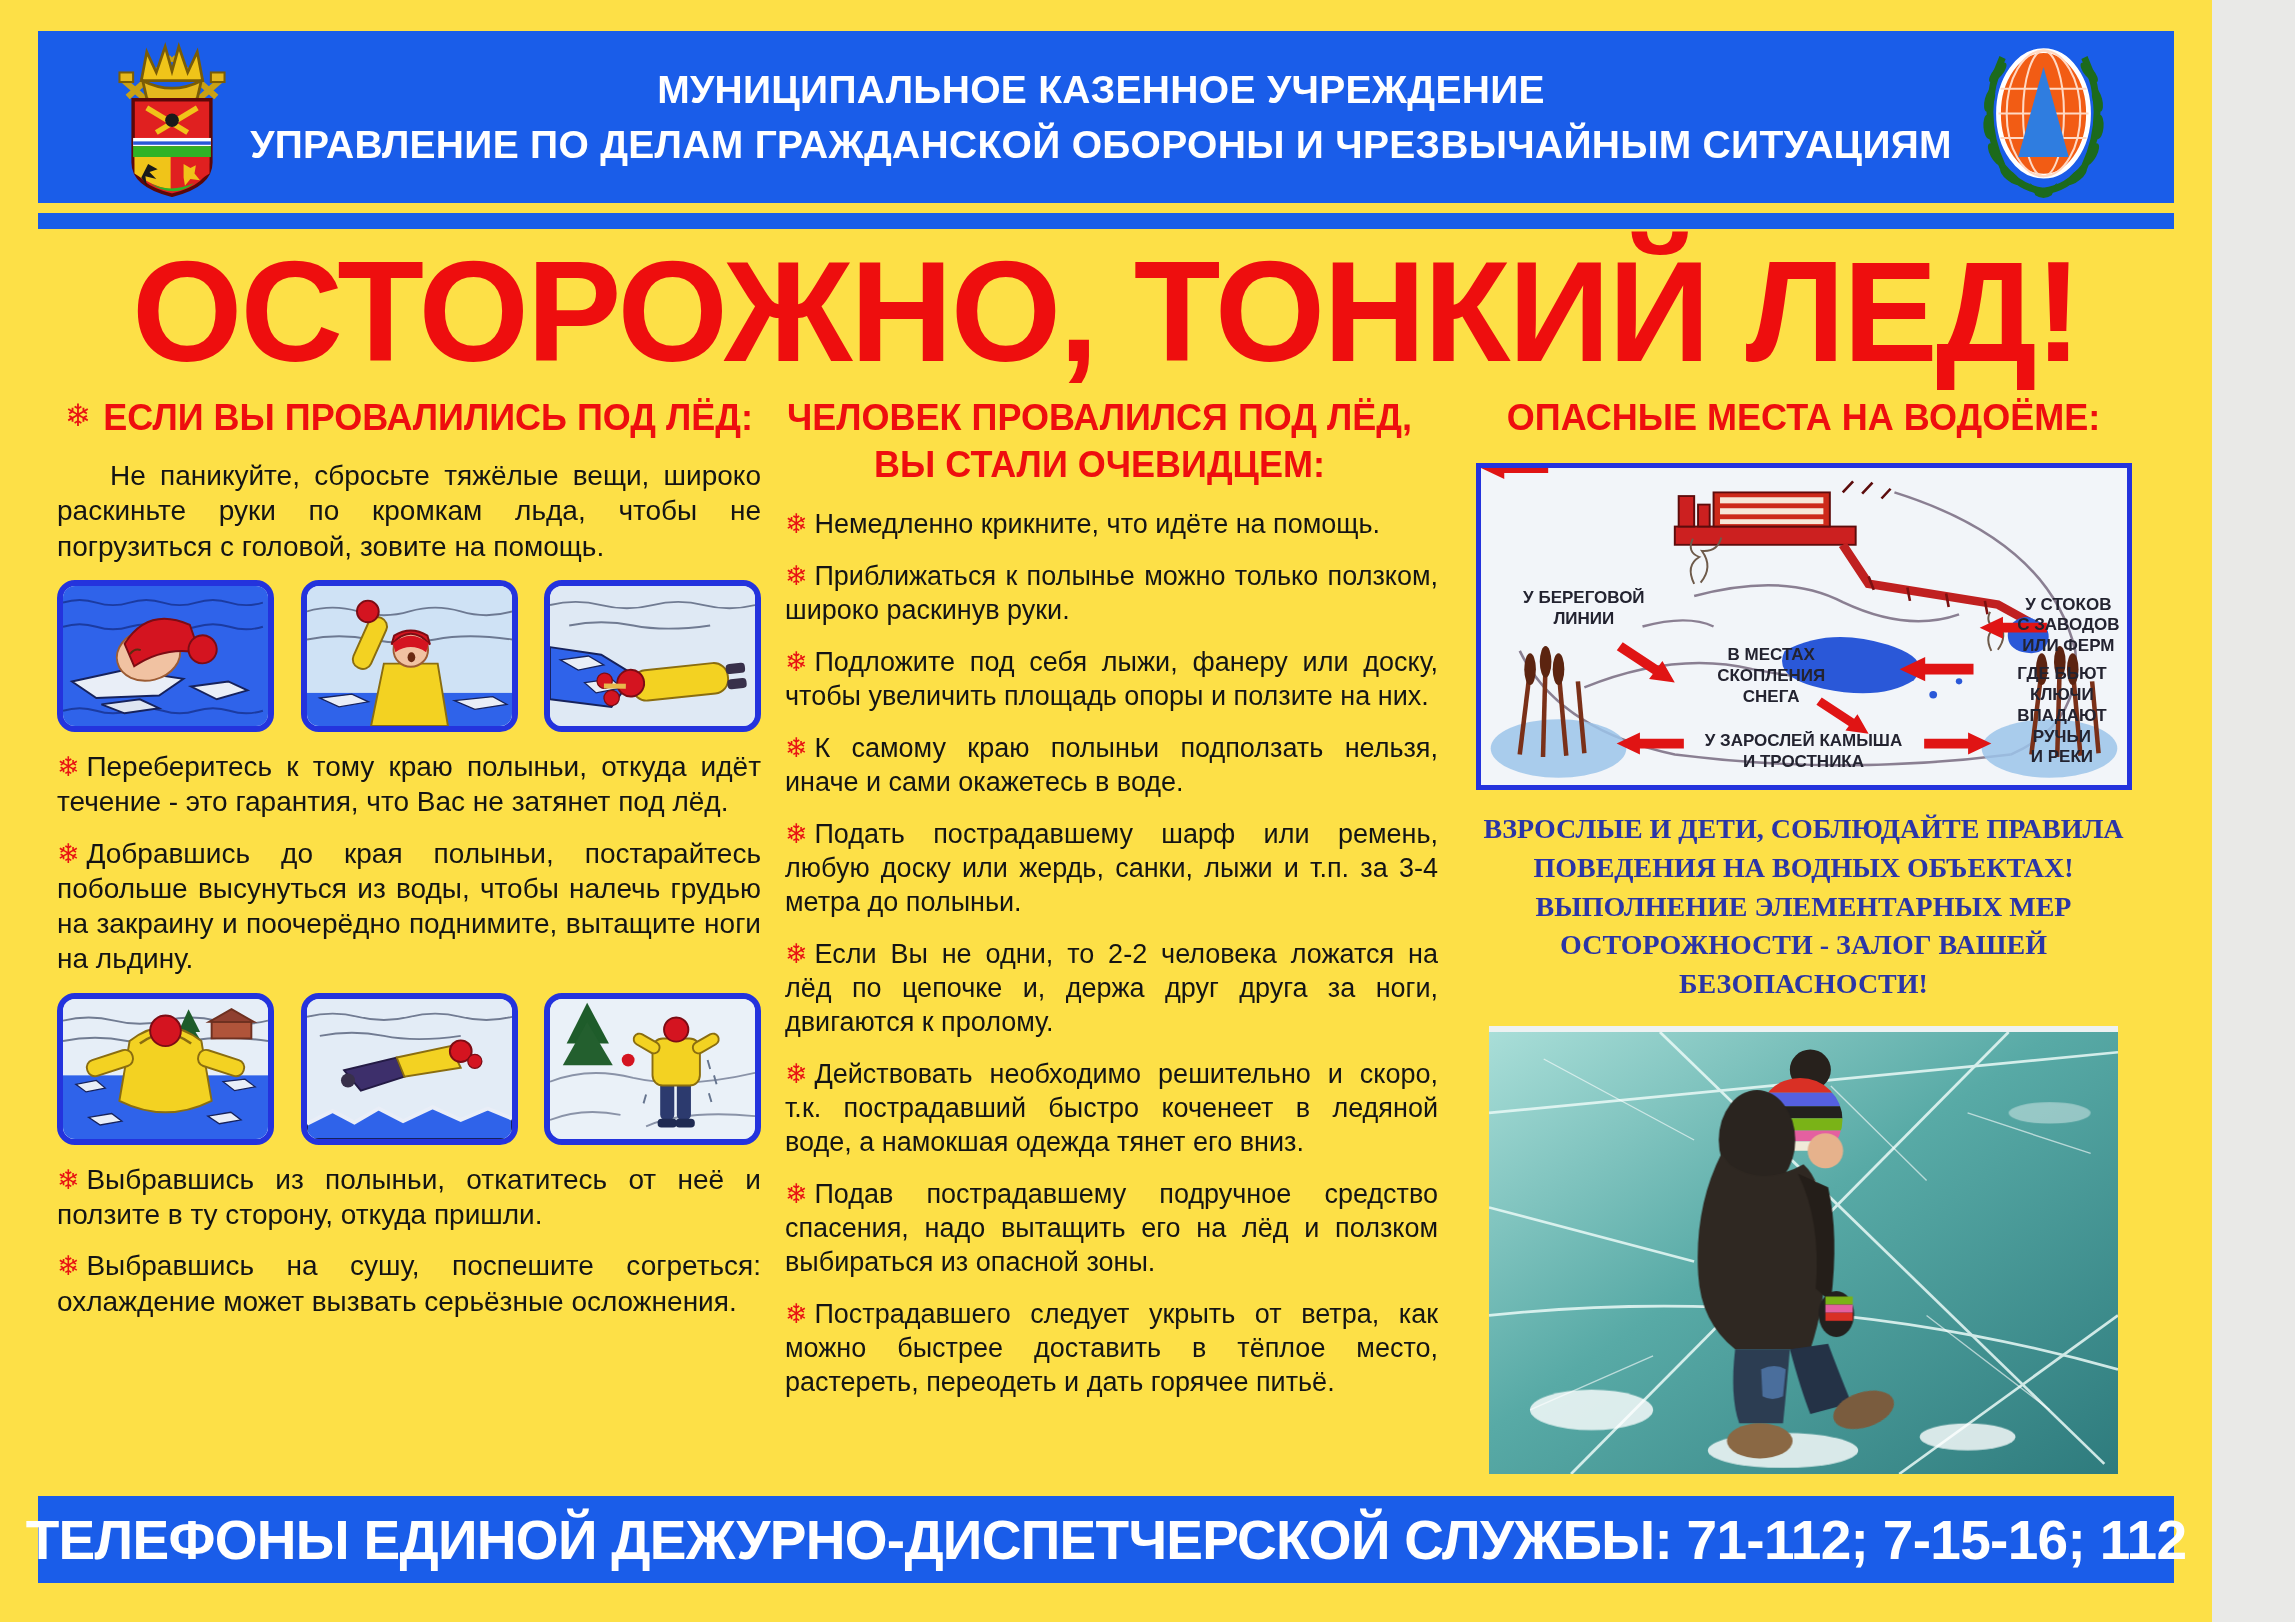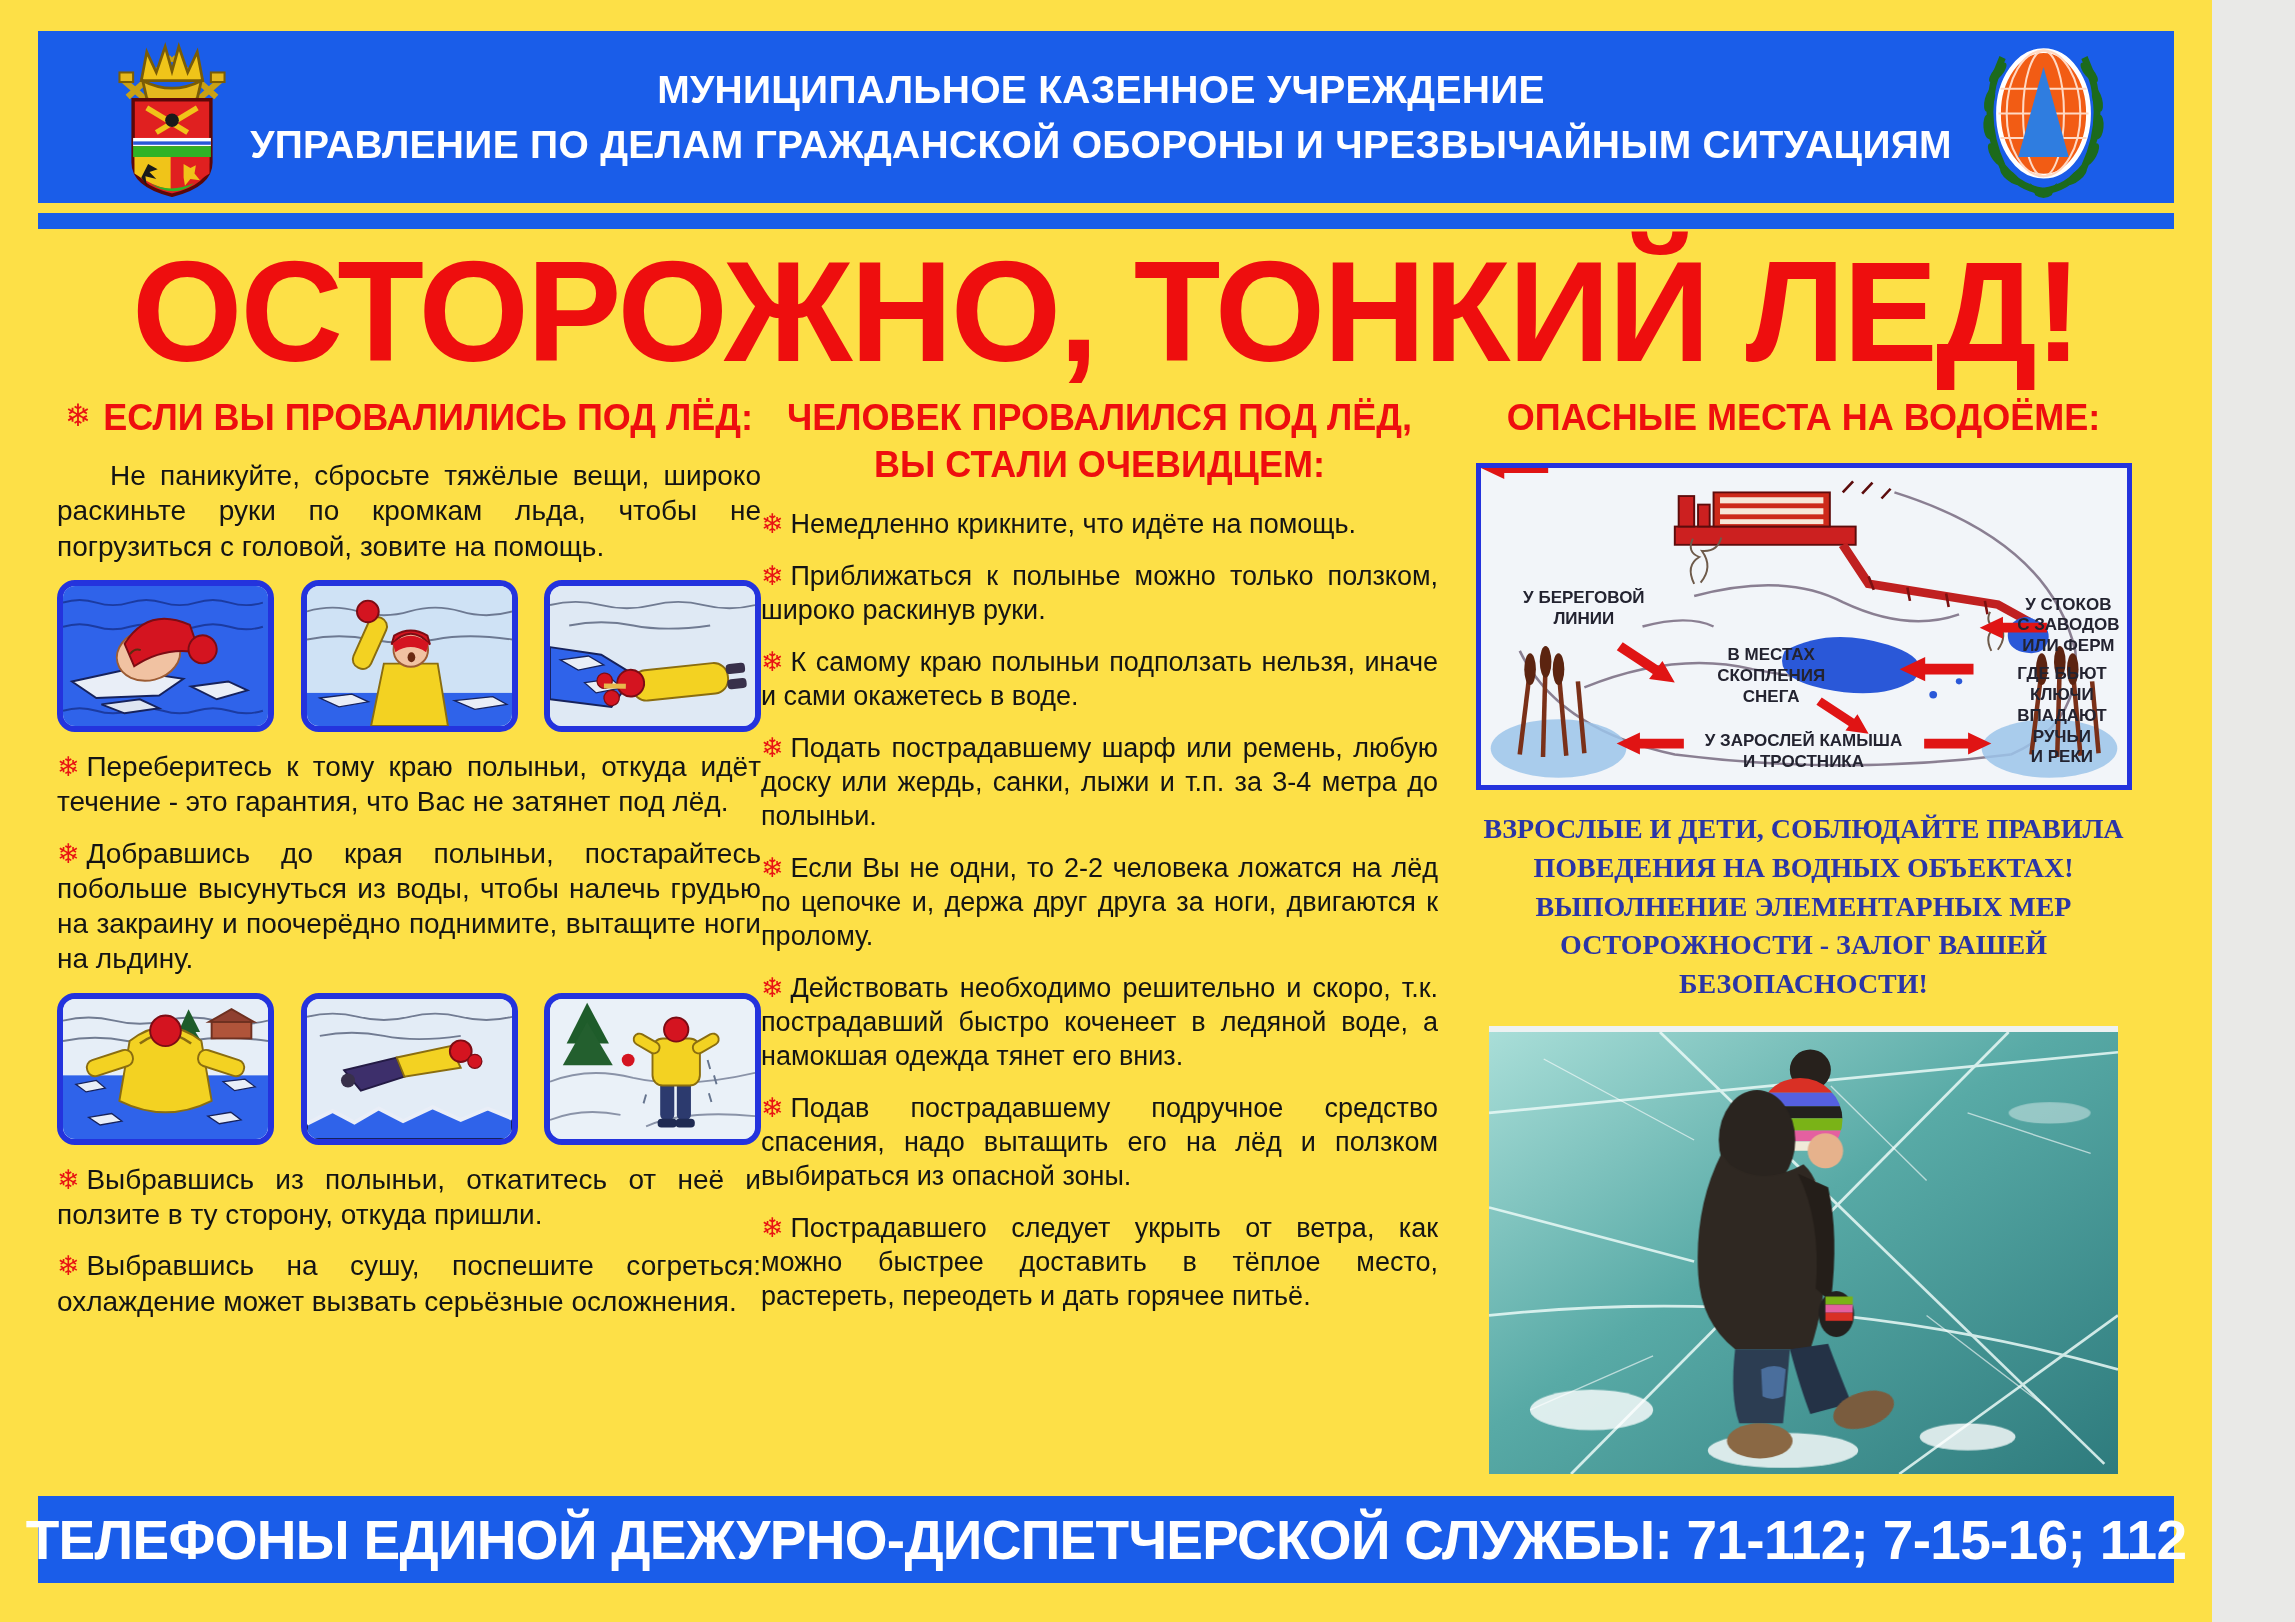--- a/index.html
+++ b/index.html
@@ -32,21 +32,21 @@
     display:grid; grid-template-columns:704px 677px 731px; justify-content:space-between;
   }
   .col-heading {
     color:#ee0e0e; font-weight:bold; font-size:36px; line-height:1.3; text-align:center;
   }
   .col-heading .flake { font-size:31px; vertical-align:4.1px; margin-right:12.3px; }
   .flake { color:#e81313; font-weight:normal; }
   .body-par { font-size:28px; line-height:1.26; text-align:justify; margin-top:16.4px; }
   .intro { text-indent:53px; }
   .bullet .flake { display:inline-block; margin-right:6.8px; font-size:27px; }
-  .col-mid .body-par { font-size:27px; margin-top:18px; }
+  .col-mid .body-par { font-size:27px; margin-top:18px;margin-left:24px; }
   
   .illus-row { display:flex; justify-content:space-between; margin-top:16.4px; margin-bottom:1.4px; }
   .illus {
     width:217px; height:152px; border:6.2px solid #2433dd; border-radius:18px;
     overflow:hidden; background:#dce8f5; flex:none;
   }
   .illus svg { display:block; width:100%; height:100%; }
   
   .diagram {
     position:relative; width:656px; height:327px; margin:21px auto 0;
@@ -309,20 +309,21 @@
       </div>
 
       <p class="body-par bullet"><span class="flake">❄</span><span>Выбравшись из полыньи, откатитесь от неё и ползите в ту сторону, откуда пришли.</span></p>
       <p class="body-par bullet"><span class="flake">❄</span><span>Выбравшись на сушу, поспешите согреться: охлаждение может вызвать серьёзные осложнения.</span></p>
     </div>
 
     <div class="col-mid">
       <div class="col-heading">ЧЕЛОВЕК ПРОВАЛИЛСЯ ПОД ЛЁД, ВЫ СТАЛИ ОЧЕВИДЦЕМ:</div>
       <p class="body-par bullet"><span class="flake">❄</span><span>Немедленно крикните, что идёте на помощь.</span></p>
       <p class="body-par bullet"><span class="flake">❄</span><span>Приближаться к полынье  можно только ползком, широко раскинув руки.</span></p>
+      <p class="body-par bullet"><span class="flake">❄</span><span>Подложите под себя лыжи, фанеру или доску, чтобы увеличить площадь опоры и ползите на них.</span></p>
       <p class="body-par bullet"><span class="flake">❄</span><span>К самому краю полыньи подползать нельзя, иначе и сами окажетесь в воде.</span></p>
       <p class="body-par bullet"><span class="flake">❄</span><span>Подать пострадавшему шарф или ремень, любую доску или жердь, санки, лыжи и т.п. за 3-4 метра до полыньи.</span></p>
       <p class="body-par bullet"><span class="flake">❄</span><span>Если Вы не одни, то 2-2 человека ложатся на лёд по цепочке и, держа друг друга за ноги, двигаются к пролому.</span></p>
       <p class="body-par bullet"><span class="flake">❄</span><span>Действовать необходимо решительно и скоро, т.к. пострадавший быстро коченеет в ледяной воде, а намокшая одежда тянет его вниз.</span></p>
       <p class="body-par bullet"><span class="flake">❄</span><span>Подав пострадавшему подручное средство спасения, надо вытащить его на лёд и ползком выбираться из опасной зоны.</span></p>
       <p class="body-par bullet"><span class="flake">❄</span><span>Пострадавшего следует укрыть от ветра, как можно быстрее доставить в тёплое место, растереть, переодеть и дать горячее питьё.</span></p>
     </div>
 
     <div class="col-right">
       <div class="col-heading">ОПАСНЫЕ МЕСТА НА ВОДОЁМЕ:</div>

